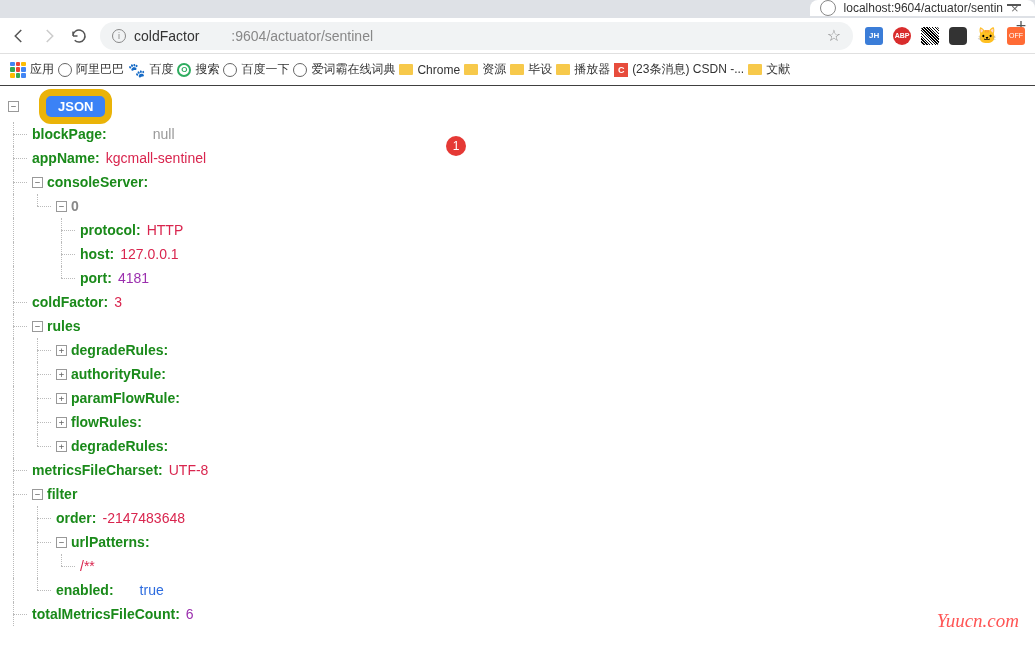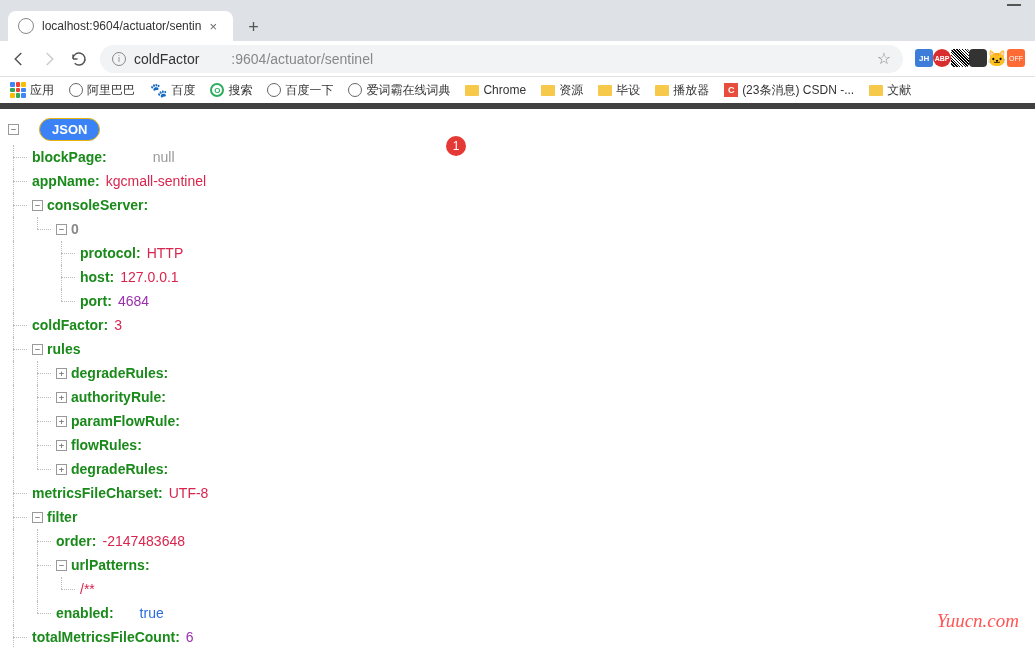--- a/index.html
+++ b/index.html
@@ -1,68 +1,68 @@
 <!DOCTYPE html>
 <html><head>
   <meta charset="utf-8">
   <style>
     * { margin: 0; padding: 0; box-sizing: border-box; }
     body { font-family: Arial, "Microsoft YaHei", sans-serif; font-size: 13px; background: #fff; width: 1035px; height: 648px; overflow: hidden; position: relative; }
     
     
-    .tab-bar { height: 41px; background: #dee1e6; display: flex; align-items: flex-end; padding-left: 8px; }
+    .tab-bar { height: 18px; background: #dee1e6; display: flex; align-items: flex-end; padding-left: 8px; flex-direction: column; }
     .tab { background: #fff; height: 30px; display: flex; align-items: center; padding: 0 10px; border-radius: 8px 8px 0 0; min-width: 210px; gap: 8px; }
     .tab-icon { width: 16px; height: 16px; border: 1px solid #888; border-radius: 50%; display: inline-block; }
     .tab-title { font-size: 12px; color: #333; flex: 1; }
     .tab-close { width: 14px; height: 14px; color: #666; cursor: pointer; }
     .new-tab { width: 28px; height: 28px; display: flex; align-items: center; justify-content: center; color: #555; font-size: 18px; cursor: pointer; margin-left: 6px; }
     
     
     .addr-bar { height: 36px; background: #fff; border-bottom: 1px solid #e0e0e0; display: flex; align-items: center; padding: 0 10px; gap: 12px; }
     .nav-btn { width: 18px; height: 18px; color: #888; cursor: pointer; }
     .nav-btn.disabled { color: #ccc; }
     .url-box { flex: 1; height: 28px; background: #f1f3f4; border-radius: 14px; display: flex; align-items: center; padding: 0 12px; gap: 8px; }
     .info-icon { width: 14px; height: 14px; border: 1px solid #888; border-radius: 50%; display: flex; align-items: center; justify-content: center; font-size: 9px; color: #888; }
     .url-text { font-size: 14px; color: #333; }
     .url-host { color: #333; }
     .url-port { color: #888; padding-left: 32px; }
     .url-path { color: #888; }
     .star-icon { color: #888; font-size: 16px; }
-    .ext-icons { display: flex; }
+    .ext-icons { display: flex; gap: 10px; align-items: center; }
     .ext-ico { width: 18px; height: 18px; border-radius: 3px; }
     .ext-jh { background: #3b7dd8; color: #fff; font-size: 8px; font-weight: bold; display: flex; align-items: center; justify-content: center; }
     .ext-abp { background: #d92d2d; color: #fff; font-size: 7px; font-weight: bold; display: flex; align-items: center; justify-content: center; border-radius: 50%; }
     .ext-qr { background: repeating-linear-gradient(45deg, #000 0 1px, #fff 1px 2px); }
     .ext-bear { background: #333; border-radius: 4px; }
     .ext-cat { color: #4fc3a1; font-size: 16px; }
     .ext-orange { background: #ff6b35; color: #fff; font-size: 7px; display: flex; align-items: center; justify-content: center; }
     .min-icon { position: absolute; top: 4px; right: 14px; width: 14px; height: 2px; background: #555; }
     
     
-    .bookmarks { height: 32px; background: #fff; border-bottom: 6px solid #404040; display: flex; align-items: center; padding: 0 10px; gap: 15px; font-size: 12px; color: #333; }
+    .bookmarks { height: 32px; background: #fff; border-bottom: 1px solid #404040; display: flex; align-items: center; padding: 0 10px; gap: 4px; font-size: 12px; color: #333; }
     .bm-apps { display: flex; align-items: center; gap: 4px; }
     .apps-grid { width: 16px; height: 16px; display: grid; grid-template-columns: repeat(3,1fr); gap: 1px; }
     .apps-grid span { background: #4285f4; border-radius: 1px; }
     .apps-grid span:nth-child(2) { background: #ea4335; }
     .apps-grid span:nth-child(3) { background: #fbbc04; }
     .apps-grid span:nth-child(4) { background: #34a853; }
     .apps-grid span:nth-child(5) { background: #ea4335; }
     .apps-grid span:nth-child(6) { background: #4285f4; }
     .apps-grid span:nth-child(7) { background: #fbbc04; }
     .apps-grid span:nth-child(8) { background: #34a853; }
     .bm-item { display: flex; align-items: center; gap: 4px; cursor: pointer; white-space: nowrap; }
     .bm-globe { width: 14px; height: 14px; border: 1px solid #666; border-radius: 50%; }
     .bm-paw { color: #2d6cdf; font-size: 14px; }
     .bm-360 { color: #2eac5f; font-weight: bold; border: 2px solid #2eac5f; border-radius: 50%; width: 14px; height: 14px; font-size: 8px; display: flex; align-items: center; justify-content: center; }
     .bm-folder { width: 14px; height: 11px; background: #f7c94b; border-radius: 1px; }
     .bm-csdn { width: 14px; height: 14px; background: #e74c3c; color: #fff; font-size: 9px; font-weight: bold; display: flex; align-items: center; justify-content: center; }
     
     
     .content { padding: 8px 0 8px 8px; font-family: Arial, sans-serif; }
-    .json-badge { display: inline-block; background: #3b82f6; color: #fff; padding: 3px 12px; border-radius: 12px; font-size: 13px; font-weight: bold; margin-left: 16px; border: 1px solid #eab308; }
+    .json-badge { display: inline-block; background: #3b82f6; color: #fff; padding: 3px 12px; border-radius: 12px; font-size: 13px; font-weight: bold; margin-left: 16px; border: 7px solid #eab308; }
     .tree { margin-top: 4px; }
     .tree-row { display: flex; align-items: center; height: 24px; font-size: 14px; }
     .toggle { width: 11px; height: 11px; border: 1px solid #999; display: inline-flex; align-items: center; justify-content: center; font-size: 9px; color: #666; margin-right: 4px; background: #fff; line-height: 1; cursor: pointer; font-family: monospace; }
     .spacer { display: inline-block; width: 24px; height: 24px; position: relative; }
     .spacer.line::before { content: ''; position: absolute; left: 5px; top: 0; bottom: 0; border-left: 1px dotted #bbb; }
     .spacer.tee::before { content: ''; position: absolute; left: 5px; top: 0; bottom: 0; border-left: 1px dotted #bbb; }
     .spacer.tee::after { content: ''; position: absolute; left: 5px; top: 12px; width: 14px; border-top: 1px dotted #bbb; }
     .spacer.last::before { content: ''; position: absolute; left: 5px; top: 0; height: 12px; border-left: 1px dotted #bbb; }
     .spacer.last::after { content: ''; position: absolute; left: 5px; top: 12px; width: 14px; border-top: 1px dotted #bbb; }
     .key { color: #1a8a1a; font-weight: bold; }
@@ -236,21 +236,21 @@
         <span class="colon"> :</span>
       <span class="val-str">127.0.0.1</span>
     </div>
 
     <div class="tree-row">
       <span class="spacer line"></span>
         <span class="spacer"></span>
         <span class="spacer last"></span>
       <span class="key">port</span>
         <span class="colon"> :</span>
-      <span class="val-num">4684</span>
+      <span class="val-num">4181</span>
     </div>
 
     <div class="tree-row">
       <span class="spacer tee"></span>
       <span class="key">coldFactor</span>
         <span class="colon"> :</span>
       <span class="val-str">3</span>
     </div>
 
     <div class="tree-row">

